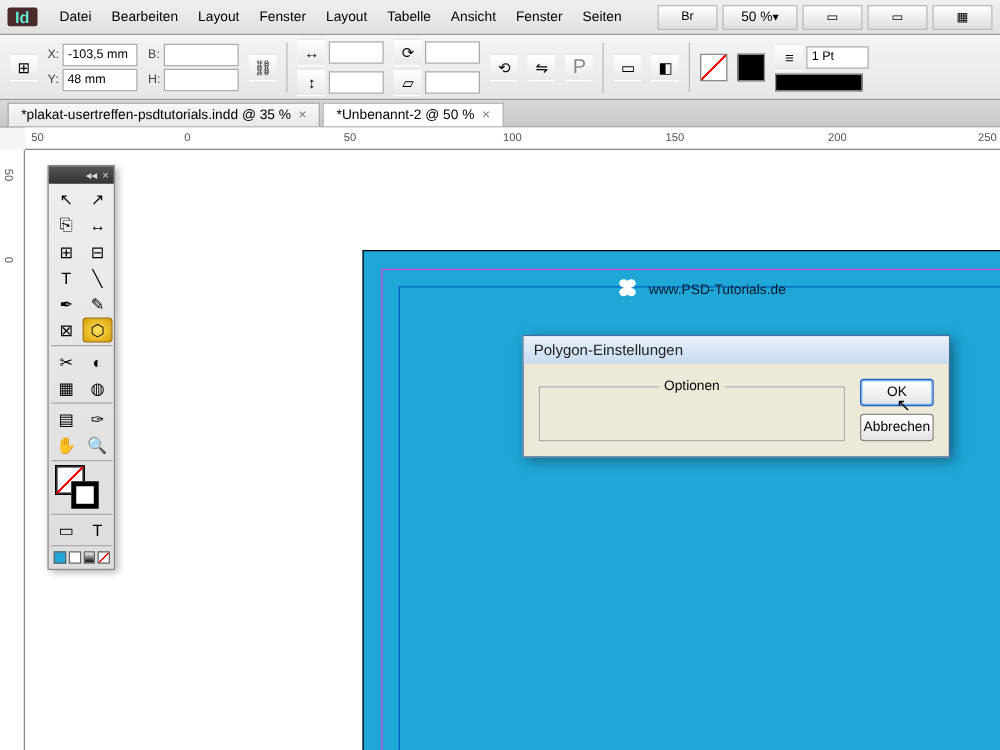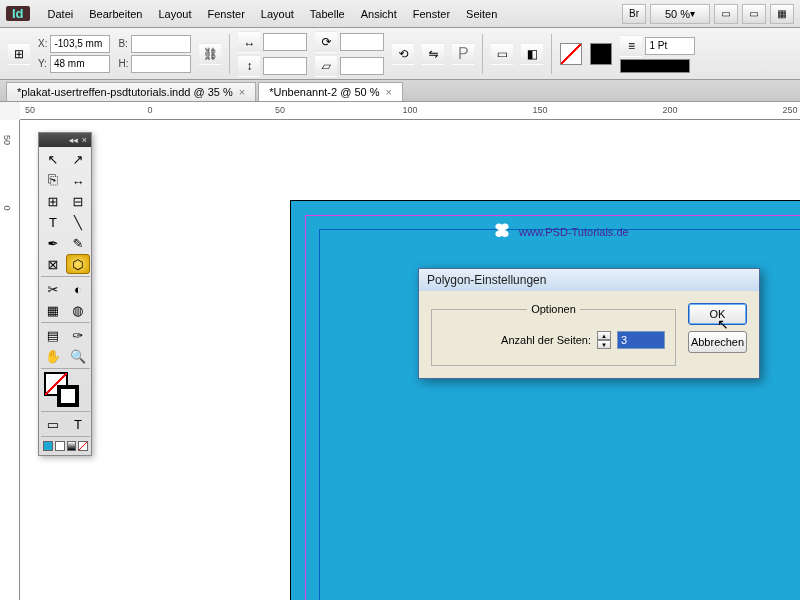--- a/index.html
+++ b/index.html
@@ -2,21 +2,21 @@
 <html><head>
 <meta charset="utf-8">
 <style>
 * { box-sizing: border-box; margin: 0; padding: 0; font-family: "Segoe UI", Tahoma, sans-serif; font-size: 11px; }
 body { background: #f5f5f5; width: 800px; height: 600px; overflow: hidden; position: relative; }
 
 .menubar { background: linear-gradient(#f0f0f0, #e0e0e0); height: 28px; display: flex; align-items: center; padding: 0 6px; border-bottom: 1px solid #999; }
 .app-logo { background: #4a2a2a; color: #5eead4; font-weight: bold; font-size: 13px; padding: 0 6px; margin-right: 10px; border-radius: 2px; }
 .menubar .menu-item { padding: 4px 8px; cursor: default; }
 .menubar .right { margin-left: auto; display: flex; align-items: center; gap: 4px; }
-.menubar .right .icon-btn { width: 24px; height: 20px; border: 1px solid #bbb; background: linear-gradient(#fff,#ddd); display: flex; align-items: center; justify-content: center; font-size: 10px; }
+.menubar .right .icon-btn { width: 48px; height: 20px; border: 1px solid #bbb; background: linear-gradient(#fff,#ddd); display: flex; align-items: center; justify-content: center; font-size: 10px; }
 
 .control-bar { background: linear-gradient(#f4f4f4,#e6e6e6); height: 52px; border-bottom: 1px solid #999; display: flex; align-items: center; padding: 4px 8px; gap: 8px; }
 .control-bar .group { display: flex; flex-direction: column; gap: 2px; }
 .control-bar .row { display: flex; align-items: center; gap: 3px; }
 .control-bar label { color: #444; font-size: 10px; }
 .control-bar input[type=text] { width: 60px; height: 18px; border: 1px solid #aaa; padding: 0 3px; font-size: 10px; }
 .control-bar .tiny-icon { width: 22px; height: 22px; border: 1px solid transparent; display: flex; align-items: center; justify-content: center; background: linear-gradient(#fff,#e8e8e8); font-size: 12px; }
 .control-bar .swatch { width: 22px; height: 22px; border: 1px solid #888; }
 .control-bar .sep { width: 1px; height: 40px; background: #bbb; }
 
@@ -28,21 +28,21 @@
 .ruler-h { position: absolute; top: 102px; left: 20px; right: 0; height: 18px; background: #fff; border-bottom: 1px solid #888; }
 .ruler-h .label { position: absolute; bottom: 4px; font-size: 9px; color: #555; transform: translateX(-50%); }
 
 .ruler-v { position: absolute; top: 120px; left: 0; bottom: 0; width: 20px; background: #fff; border-right: 1px solid #888; }
 .ruler-v .label { position: absolute; left: 2px; font-size: 9px; color: #555; writing-mode: vertical-rl; transform: translateY(-50%); }
 
 .canvas-area { position: absolute; top: 120px; left: 20px; right: 0; bottom: 0; background: #fff; overflow: hidden; }
 .page { position: absolute; left: 270px; top: 80px; width: 530px; height: 420px; background: #1fa7d8; border: 1px solid #000; }
 .page .margin { position: absolute; left: 14px; top: 14px; right: 0; bottom: 0; border: 1px solid #e040e0; }
 .page .inner { position: absolute; left: 28px; top: 28px; right: 0; bottom: 0; border: 1px solid #0060c0; }
-.page .url { position: absolute; top: 20px; left: 200px; color: #4c1d95; font-size: 15px; display: flex; align-items: center; gap: 6px; }
+.page .url { position: absolute; top: 20px; left: 200px; color: #0f172a; font-size: 15px; display: flex; align-items: center; gap: 6px; }
 .page .url svg { width: 22px; height: 22px; }
 
 .toolbox { position: absolute; top: 132px; left: 38px; width: 54px; background: linear-gradient(#eee,#ddd); border: 1px solid #888; box-shadow: 2px 2px 6px rgba(0,0,0,0.3); }
 .toolbox .header { height: 14px; background: linear-gradient(#555,#333); display: flex; justify-content: flex-end; align-items: center; padding: 0 4px; }
 .toolbox .header span { color: #ddd; font-size: 9px; }
 .toolbox .tools { display: grid; grid-template-columns: 1fr 1fr; gap: 1px; padding: 2px; }
 .toolbox .tool { width: 24px; height: 20px; display: flex; align-items: center; justify-content: center; border: 1px solid transparent; font-size: 13px; cursor: pointer; }
 .toolbox .tool.sel { background: radial-gradient(#ffe060,#d8a000); border: 1px solid #a07000; border-radius: 3px; }
 .toolbox .divider { grid-column: 1 / -1; height: 1px; background: #aaa; margin: 1px 0; }
 .toolbox .fill-stroke { grid-column: 1 / -1; height: 38px; position: relative; }
@@ -237,28 +237,20 @@
       <div style="background:linear-gradient(135deg,#fff 45%,red 45%,red 55%,#fff 55%)"></div>
     </div>
   </div>
 </div>
 
 <div class="dialog">
   <div class="titlebar">Polygon-Einstellungen</div>
   <div class="body">
     <fieldset>
       <legend>Optionen</legend>
-      <div class="field-row">
-        <label>Anzahl der Seiten:</label>
-        <div class="spinner">
-            <button>▲</button>
-            <button>▼</button>
-          </div>
-        <input class="sel" type="text" value="3" style="">
-      </div>
     </fieldset>
     <div class="buttons">
       <button class="default">OK</button>
       <button>Abbrechen</button>
     </div>
   </div>
 </div>
 <div class="cursor">↖</div>
 
 </body></html>

